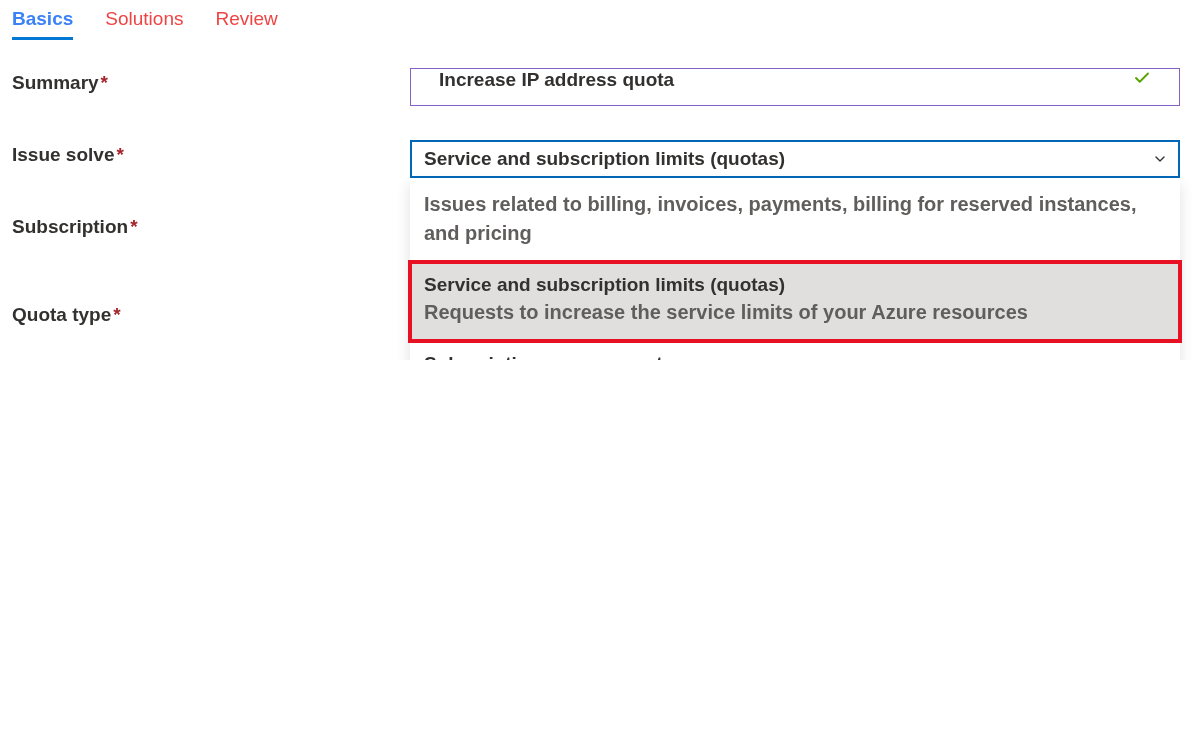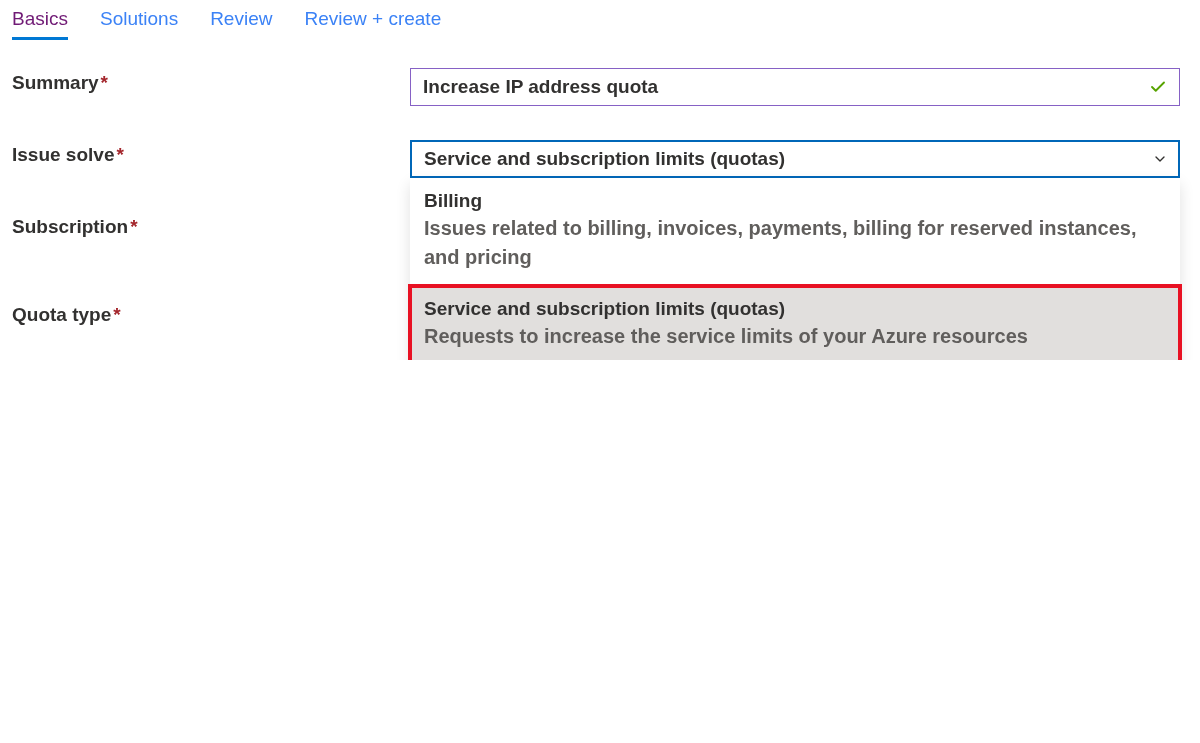--- a/index.html
+++ b/index.html
@@ -12,26 +12,26 @@
     background: #fff;
   }
   .tabs {
     display: flex;
     gap: 32px;
     padding-top: 8px;
   }
   .tab {
     padding: 0 0 10px 0;
     cursor: pointer;
+    color: #ef4444;
+    position: relative;
+  }
+  .tab.active {
     color: #3b82f6;
-    position: relative;
-  }
-  .tab.active {
-    color: #701a75;
-    font-weight: 400;
+    font-weight: 700;
   }
   .tab.active::after {
     content: "";
     position: absolute;
     left: 0; right: 0; bottom: 0;
     height: 3px;
     background: #0078d4;
   }
   .intro {
     margin-top: 28px;
@@ -59,22 +59,22 @@
   .form-control-wrap {
     flex: 1;
     max-width: 770px;
     position: relative;
   }
   .input-box {
     width: 100%;
     height: 38px;
     border: 1px solid #605e5c;
     display: flex;
-    align-items: center;
-    padding: 0 12px;
+    align-items: flex-start;
+    padding: 0 28px;
     font-size: 19px;
     color: #323130;
     background: #fff;
   }
   .input-box.summary {
     border-color: #8661c5;
   }
   .input-box .value { flex: 1; }
   .check-icon {
     width: 18px; height: 18px;
@@ -126,21 +126,20 @@
     outline-offset: -2px;
   }
 </style>
 </head>
 <body>
 
 <div class="tabs">
   <div class="tab active">Basics</div>
   <div class="tab">Solutions</div>
   <div class="tab">Review</div>
-  <div class="tab">Review + create</div>
 </div>
 
 <div class="intro">
 </div>
 
 <div class="form">
 
   <div class="form-row">
     <div class="form-label">
       <span>Summary</span><span class="req">*</span>
@@ -162,21 +161,20 @@
     <div class="form-control-wrap">
       <div class="select-box">
         <span class="value">Service and subscription limits (quotas)</span>
         <svg class="chevron-icon" viewBox="0 0 24 24" fill="none" stroke="currentColor" stroke-width="2" stroke-linecap="round" stroke-linejoin="round">
             <polyline points="6 9 12 15 18 9"></polyline>
           </svg>
       </div>
 
       <div class="dropdown-panel">
         <div class="opt">
-          <div class="opt-title">Billing</div>
           <div class="opt-desc">Issues related to billing, invoices, payments, billing for reserved instances, and pricing</div>
         </div>
         <div class="opt selected">
           <div class="opt-title">Service and subscription limits (quotas)</div>
           <div class="opt-desc">Requests to increase the service limits of your Azure resources</div>
         </div>
         <div class="opt">
           <div class="opt-title">Subscription management</div>
           <div class="opt-desc">Subscription management issues including access, benefits, offers, reserved instance management, security, and compliance</div>
         </div>

